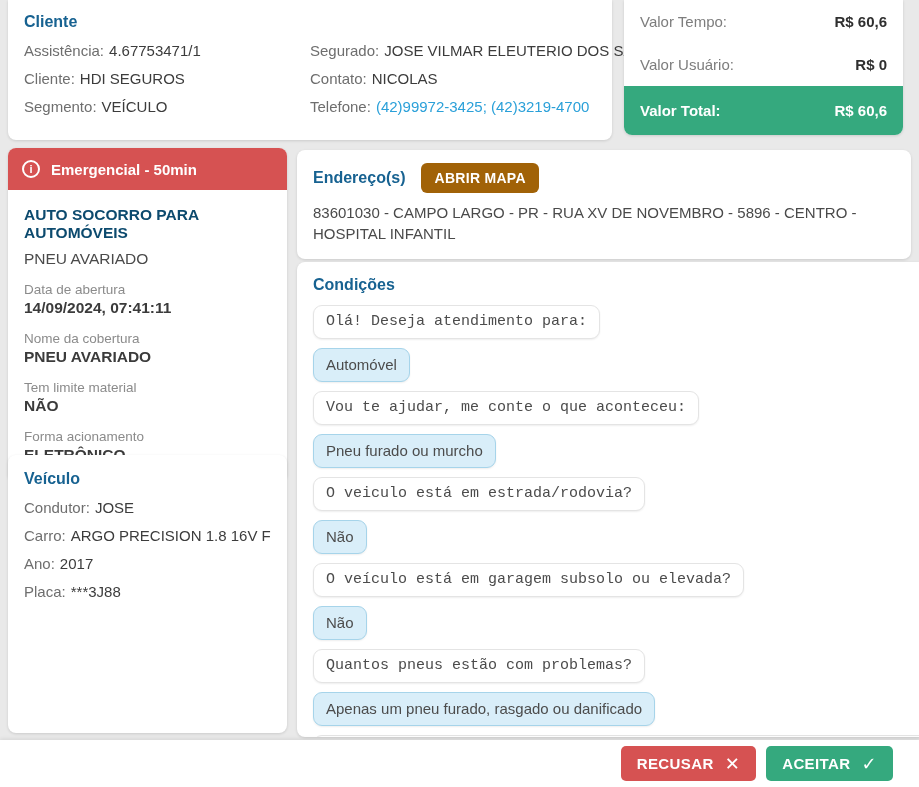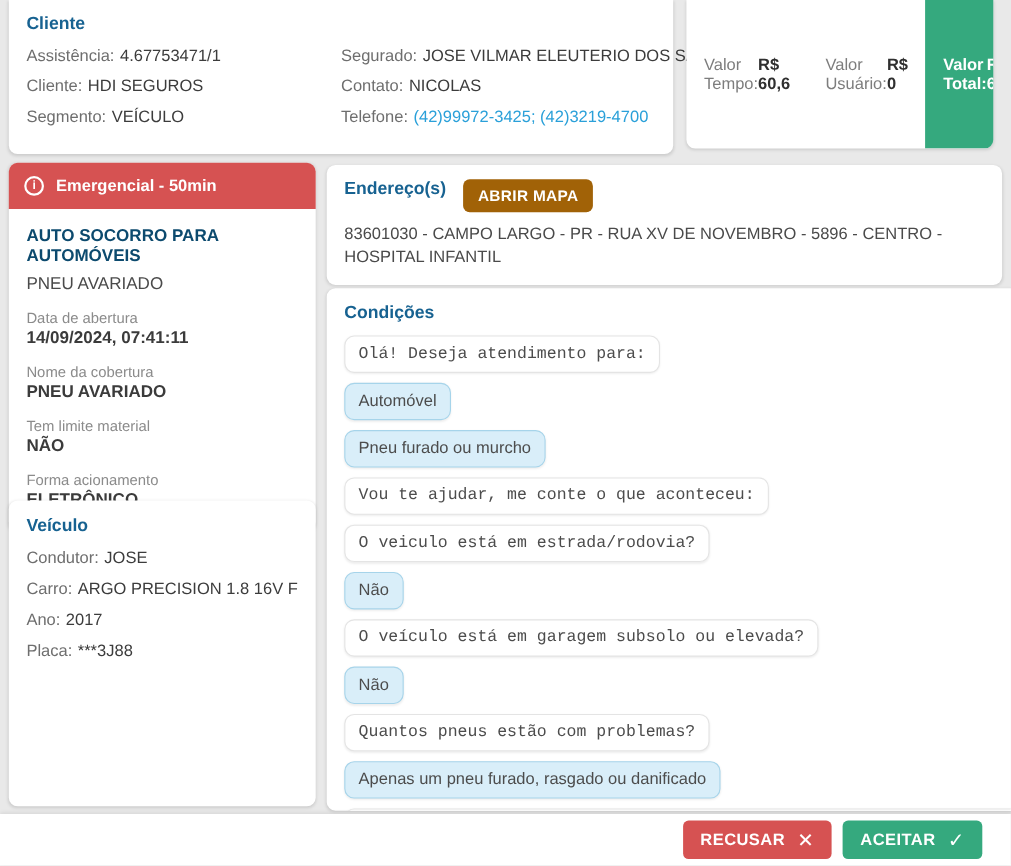--- a/index.html
+++ b/index.html
@@ -21,21 +21,21 @@
 
   
   #client-card { left: 8px; top: 0; width: 604px; height: 140px; border-radius: 0 0 8px 8px; padding: 13px 16px; }
   .client-grid { display: grid; grid-template-columns: 286px 1fr; margin-top: 6px; }
   .info-row { font-size: 15px; line-height: 28px; white-space: nowrap; }
   .lbl { color: #6e6e6e; margin-right: 5px; }
   .val { color: #3c3c3c; }
   .phone { color: #2aa0d9; text-decoration: none; cursor: pointer; }
 
   
-  #values-card { left: 624px; top: 0; width: 279px; height: 135px; border-radius: 0 0 8px 8px; display: flex; flex-direction: row; overflow: hidden; }
+  #values-card { left: 624px; top: 0; width: 279px; height: 135px; border-radius: 0 0 8px 8px; display: flex; flex-direction: column; overflow: hidden; }
   .vrow { flex: 1; display: flex; justify-content: space-between; align-items: center; padding: 0 16px; font-size: 15px; }
   .vrow .vlbl { color: #7d7d7d; }
   .vrow .vval { font-weight: bold; color: #2f2f2f; }
   .vrow.total { background: #35a97e; flex: 0 0 49px; }
   .vrow.total .vlbl, .vrow.total .vval { color: #fff; font-weight: bold; }
 
   
   #service-card { left: 8px; top: 148px; width: 279px; }
   .banner { background: #d65252; color: #fff; border-radius: 8px 8px 0 0; height: 42px; display: flex; align-items: center; padding: 0 14px; gap: 11px; font-weight: bold; font-size: 15px; }
   .info-icon { width: 18px; height: 18px; flex: 0 0 18px; border: 2px solid #fff; border-radius: 50%; display: flex; align-items: center; justify-content: center; font-size: 11px; font-weight: bold; }
@@ -45,21 +45,21 @@
   .fgroup { margin-top: 14px; }
   .flbl { font-size: 13.5px; color: #8b8b8b; }
   .fval { font-size: 15.5px; font-weight: bold; color: #3b3b3b; margin-top: 2px; }
 
   
   #vehicle-card { left: 8px; top: 455px; width: 279px; height: 278px; padding: 15px 16px; }
   #vehicle-rows { margin-top: 6px; }
 
   
   #address-card { left: 297px; top: 150px; width: 614px; padding: 13px 16px 15px; }
-  .addr-head { display: flex; gap: 16px; }
+  .addr-head { display: flex; align-items: center; gap: 16px; }
   .map-btn { background: #a16207; color: #fff; font-weight: bold; font-size: 14px; border: none; border-radius: 6px; padding: 7px 13px; letter-spacing: .3px; font-family: inherit; cursor: pointer; }
   .addr-text { margin-top: 9px; font-size: 15px; line-height: 21px; color: #4a4a4a; }
 
   
   #conditions-card { left: 297px; top: 262px; width: 642px; height: 475px; padding: 14px 16px; overflow: hidden; }
   .chat { margin-top: 11px; }
   .bubble { display: table; padding: 6px 12px; border-radius: 9px; margin-bottom: 9px; font-size: 15px; line-height: 20px; color: #4c4c4c; box-shadow: 0 1px 2px rgba(0,0,0,.07); white-space: nowrap; }
   .bubble.question { background: #fff; border: 1px solid #e4e4e4; font-family: Liberation Mono, monospace; }
   .bubble.answer { background: #d9eef9; border: 1px solid #a6d4ea; }
   .cond-scrollbar { position: absolute; top: 40px; bottom: 3px; right: 5px; width: 2px; background: #6f7d8a; border-radius: 2px; cursor: pointer; }
@@ -161,22 +161,22 @@
   </div>
   <div class="addr-text">83601030 - CAMPO LARGO - PR - RUA XV DE NOVEMBRO - 5896 - CENTRO - HOSPITAL INFANTIL</div>
 </section>
 
 <section class="card" id="conditions-card">
   <div class="card-title">Condições</div>
   <div class="chat">
 
   <div class="bubble question">Olá! Deseja atendimento para:</div>
       <div class="bubble answer">Automóvel</div>
+      <div class="bubble question">Vou te ajudar, me conte o que aconteceu:</div>
       <div class="bubble answer">Pneu furado ou murcho</div>
-      <div class="bubble question">Vou te ajudar, me conte o que aconteceu:</div>
       <div class="bubble question">O veiculo está em estrada/rodovia?</div>
       <div class="bubble answer">Não</div>
       <div class="bubble question">O veículo está em garagem subsolo ou elevada?</div>
       <div class="bubble answer">Não</div>
       <div class="bubble question">Quantos pneus estão com problemas?</div>
       <div class="bubble answer">Apenas um pneu furado, rasgado ou danificado</div>
       <div class="bubble question">Está com alguma criança, idoso, gestante ou pessoa com necessidades especiais?</div>
     </div>
   <div class="cond-scrollbar"></div>
 </section>

